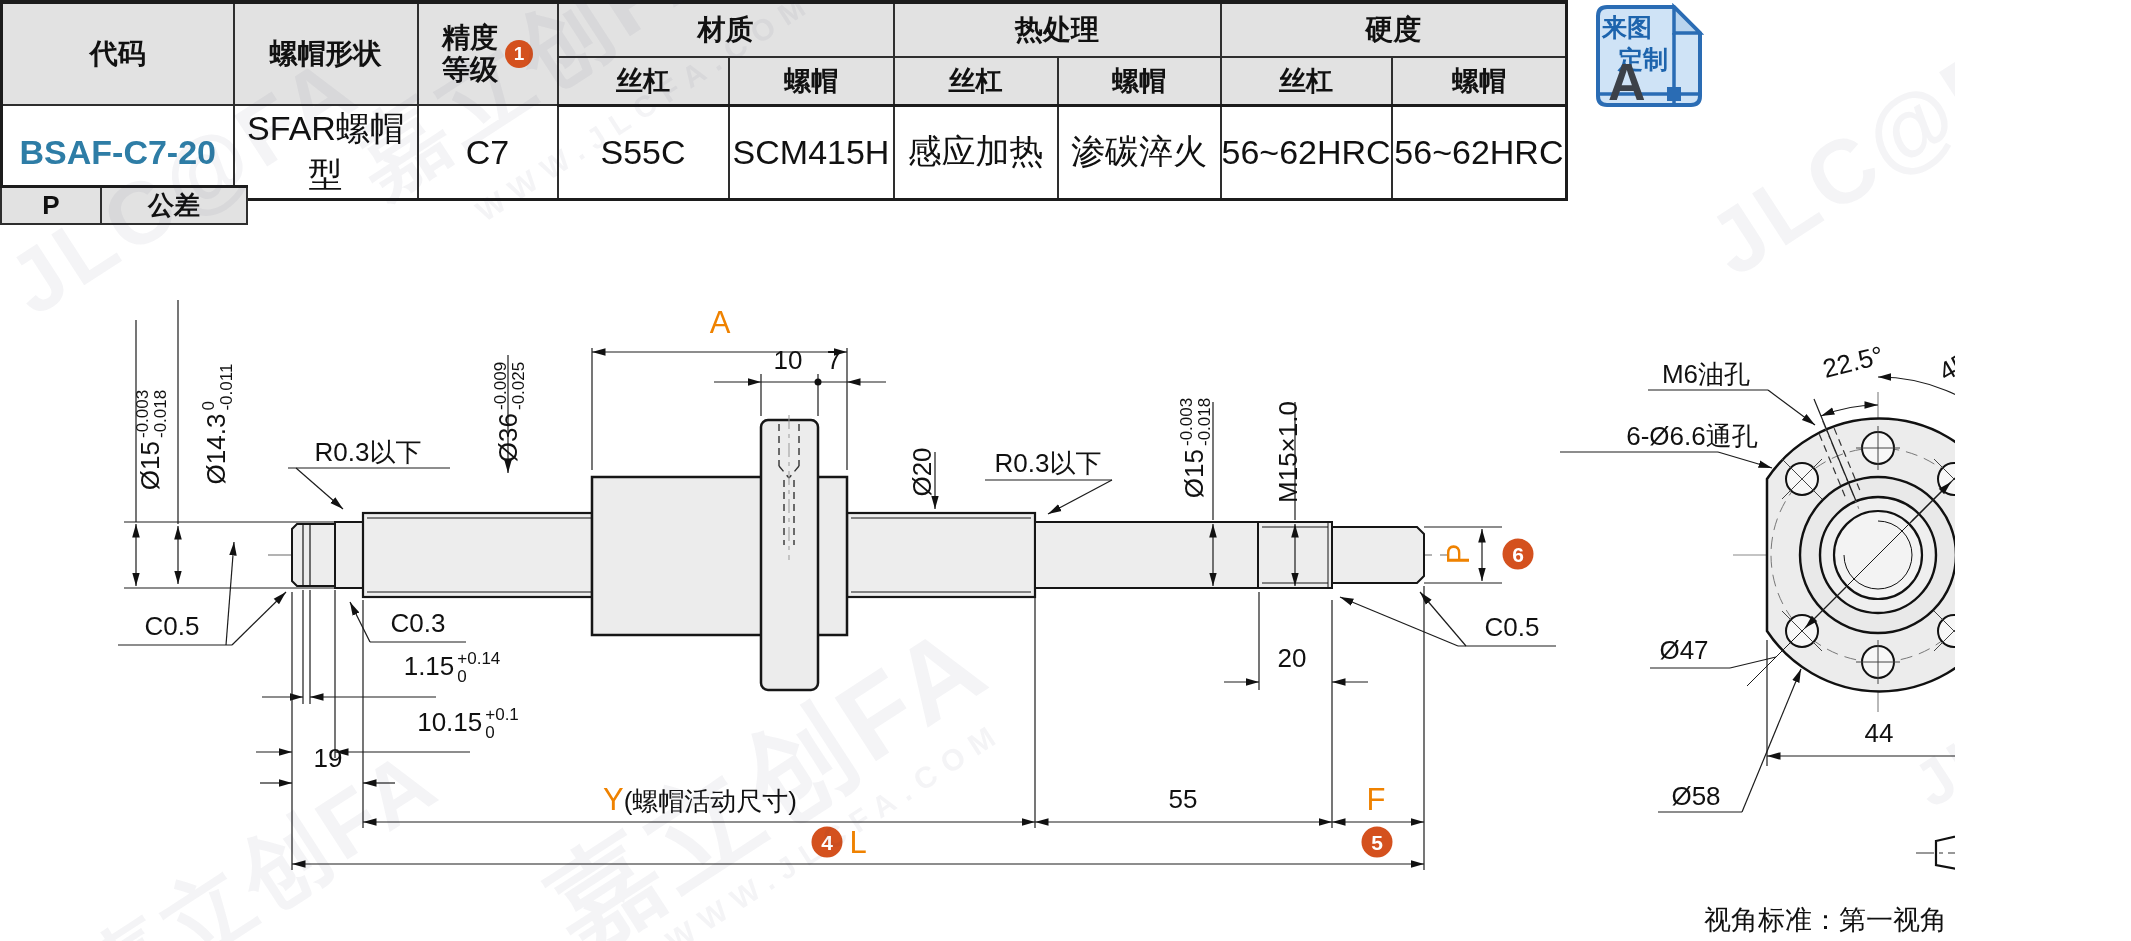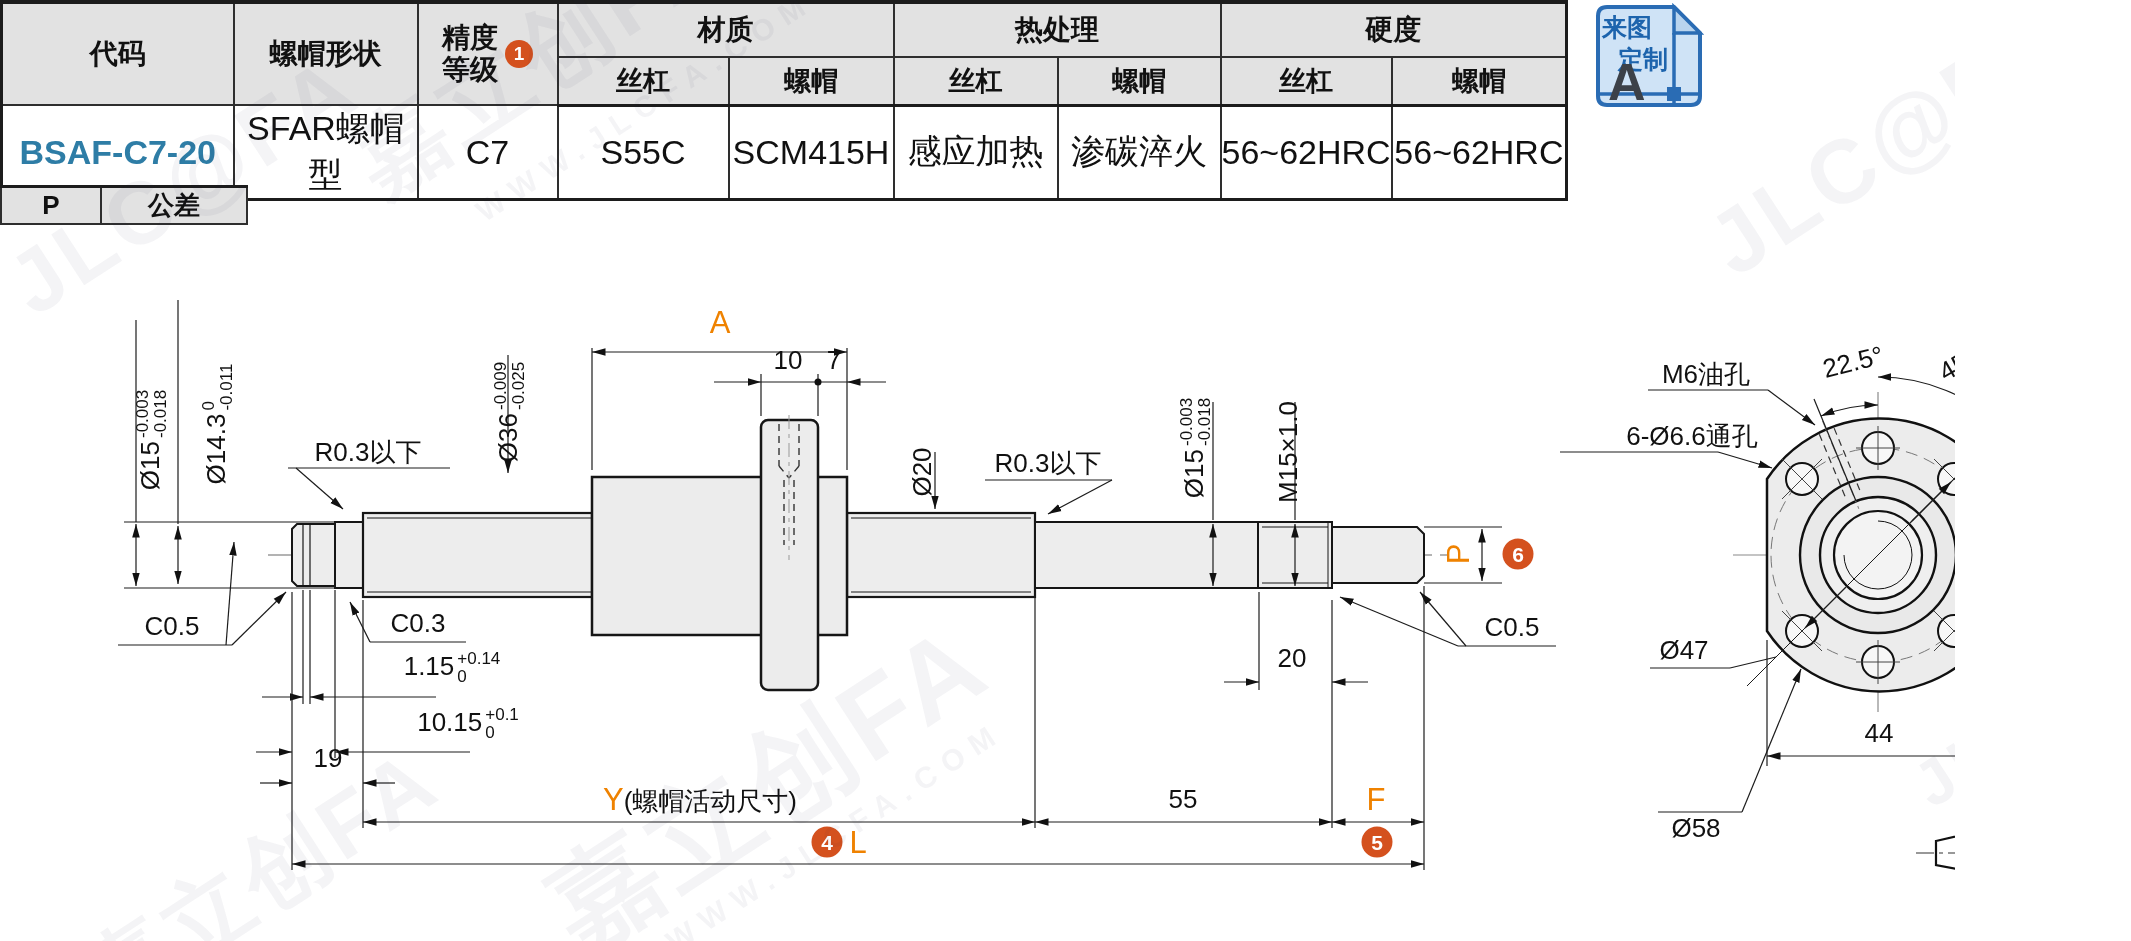--- a/index.html
+++ b/index.html
@@ -380,23 +380,24 @@
   <div class="lbl orange big" style="left:858px;top:842px;">L</div>
   <span class="numbadge" style="left:827px;top:842px;">4</span>
   <span class="numbadge" style="left:1377px;top:842px;">5</span>
   <span class="numbadge" style="left:1518px;top:554px;">6</span>
 
   <div class="lbl" style="left:1706px;top:374px;">M6油孔</div>
   <div class="lbl" style="left:1692px;top:436px;">6-Ø6.6通孔</div>
   <div class="lbl" style="left:1853px;top:362px;transform:translate(-50%,-50%) rotate(-14deg);">22.5°</div>
   <div class="lbl" style="left:1958px;top:364px;transform:translate(-50%,-50%) rotate(-30deg);">45°</div>
   <div class="lbl" style="left:1684px;top:650px;">Ø47</div>
-  <div class="lbl" style="left:1696px;top:796px;margin-top:32px;">Ø58</div>
+  <div class="lbl" style="left:1696px;top:796px;">Ø58</div>
   <div class="lbl" style="left:1879px;top:733px;">44</div>
 
+  <div class="footer-txt">视角标准：第一视角</div>
 
   <div class="wm" style="left:-10px;top:250px;font-size:88px;">JLC@FA</div>
   <div class="wm" style="left:330px;top:120px;font-size:92px;">嘉立创FA</div>
   <div class="wm" style="left:470px;top:200px;font-size:30px;letter-spacing:10px;">WWW.JLCFA.COM</div>
   <div class="wm" style="left:1690px;top:210px;font-size:90px;">JLC@FA</div>
   <div class="wm" style="left:1960px;top:150px;font-size:80px;">嘉立创FA</div>
   <div class="wm" style="left:1990px;top:300px;font-size:28px;letter-spacing:9px;">WWW.JLCFA.COM</div>
   <div class="wm" style="left:520px;top:860px;font-size:110px;">嘉立创FA</div>
   <div class="wm" style="left:660px;top:930px;font-size:30px;letter-spacing:10px;">WWW.JLCFA.COM</div>
   <div class="wm" style="left:60px;top:940px;font-size:88px;">嘉立创FA</div>

